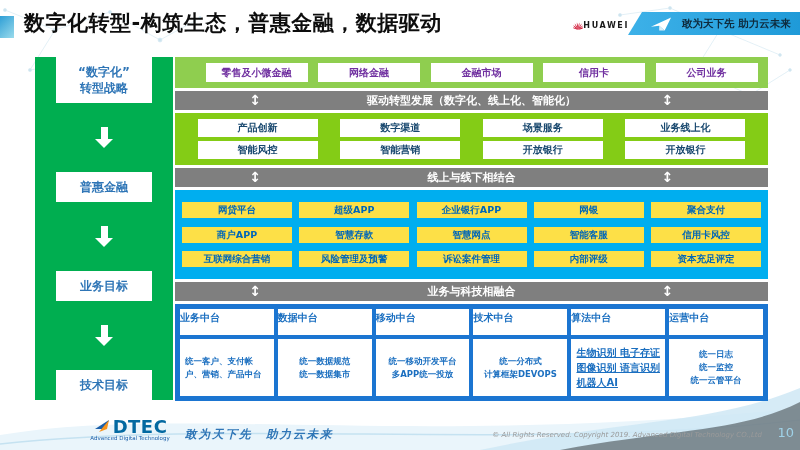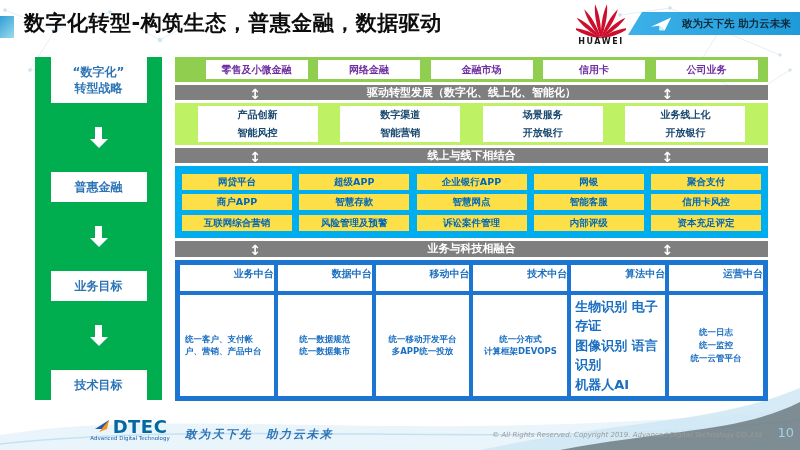--- a/index.html
+++ b/index.html
@@ -8,70 +8,70 @@
 
   
   .decor { position:absolute; pointer-events:none; }
 
   
   .title-accent { position:absolute; left:0; top:16px; width:14px; height:22px;
     background:linear-gradient(135deg,#2f9fd6,#9adbec); }
   .page-title { position:absolute; left:24px; top:9px; font-size:21px; font-weight:bold;
     color:#0d0d0d; letter-spacing:0.5px; }
   .huawei-logo { position:absolute; left:573px; top:3px; width:56px; height:46px;
-    display:flex; flex-direction:column; align-items:center; }
+    display:flex; flex-direction:row; align-items:center; }
   .huawei-logo .hw-text { font-size:8px; font-weight:bold; letter-spacing:1.6px; color:#1a1a1a; margin-top:-2px; }
   .top-banner { position:absolute; left:628px; top:12px; width:172px; height:23px;
     background:linear-gradient(90deg,#3db1e8,#1f9ad8);
     clip-path:polygon(14px 0, 100% 0, 100% 100%, 0 100%);
     display:flex; align-items:center; }
   .top-banner .plane { margin-left:22px; }
   .top-banner .banner-text { font-size:10.5px; font-weight:bold; color:#0e2a3c; margin-left:10px; white-space:nowrap; }
 
   
-  .sidebar { position:absolute; left:35px; top:57px; width:127px; height:343px; background:#00AE50;
+  .sidebar { position:absolute; left:35px; top:57px; width:138px; height:343px; background:#00AE50;
     display:flex; flex-direction:column; align-items:center; justify-content:space-between; padding:0 0; }
   .side-box { width:96px; background:#ffffff; color:#2E75B6; font-weight:bold; text-align:center;
     font-size:12px; padding:7px 2px; white-space:pre-line; line-height:1.35; }
   .block-arrow { display:flex; flex-direction:column; align-items:center; }
   .block-arrow .stem { width:7px; height:12px; background:#ffffff; }
   .block-arrow .head { width:0; height:0; border-left:9px solid transparent;
     border-right:9px solid transparent; border-top:9px solid #ffffff; }
 
   
   .main { position:absolute; left:175px; top:57px; width:593px; height:344px;
     display:flex; flex-direction:column; }
   .band-green { height:31px; background:#8FCE4F; display:flex; align-items:center;
     justify-content:space-evenly; margin-bottom:3px;padding-left:20px; }
   .band-green .cell { width:102px; height:19px; background:#fff; color:#7030A0;
     font-size:10px; font-weight:bold; line-height:19px; text-align:center; }
   .graybar { height:19px; background:#7F7F7F; color:#ffffff; font-size:11px; font-weight:bold;
     display:flex; align-items:center; justify-content:center; position:relative; margin-bottom:3px; }
   .graybar .updown { position:absolute; top:0; font-size:14px; font-weight:bold; color:#fff; line-height:19px; }
   .graybar .updown.left { left:12.5%; }
   .graybar .updown.right { right:16%; }
-  .band-yellow { height:52px; background:#bef264; display:flex; flex-direction:column;
+  .band-yellow { height:52px; background:#84cc16; display:flex; flex-direction:column;
     justify-content:space-evenly; margin-bottom:3px; padding:3px 0; }
   .yrow { display:flex; justify-content:space-evenly; }
   .yrow .cell { width:120px; height:18px; background:#fff; color:#17476E;
     font-size:10px; font-weight:bold; line-height:18px; text-align:center; }
   .band-cyan { height:89px; background:#00AEEF; display:flex; flex-direction:column;
     justify-content:space-evenly; margin-bottom:3px; padding:3px 7px; }
   .crow { display:flex; justify-content:space-between; }
   .crow .cell { width:110px; height:16px; background:#fde047; color:#0067B8;
     font-size:9.5px; font-weight:bold; line-height:16px; text-align:center; white-space:nowrap; overflow:hidden; }
   .band-blue { flex:1; background:#1B75D1; display:flex; gap:4px; padding:5px; margin-bottom:0; }
   .platform-col { flex:1; display:flex; flex-direction:column; gap:4px; min-width:0; }
   .platform-title { background:#fff; height:26px; color:#1B6FC0; font-size:10px; font-weight:bold;
-    line-height:17px; text-align:right; }
+    line-height:17px; text-align:left; }
   .platform-detail { flex:1; background:#fff; color:#1B6FC0; font-size:8.5px; font-weight:bold;
     display:flex; align-items:center; justify-content:center; text-align:center;
     white-space:pre-line; line-height:1.5; padding:2px; }
   .platform-col:nth-child(1) .platform-detail { text-align:left; white-space:normal; padding:2px 5px; }
-  .platform-col:nth-child(5) .platform-detail { font-size:13px; text-align:left; padding:2px 4px; }
+  .platform-col:nth-child(5) .platform-detail { font-size:10px; text-align:left; padding:2px 4px;text-decoration:underline; }
 
   
   .adtec-logo { position:absolute; left:84px; top:416px; width:92px; text-align:center; }
   .adtec-row { display:flex; align-items:center; justify-content:center; }
   .adtec-text { font-size:18px; font-weight:bold; color:#0369a1; letter-spacing:0.5px; }
   .adtec-sub { font-size:5.5px; color:#1B5FAA; margin-top:-2px; }
   .footer-slogan { position:absolute; left:185px; top:427px; font-size:11.5px; font-weight:bold;
     font-style:italic; color:#2E75B6; letter-spacing:2px; }
   .copyright { position:absolute; right:38px; top:431px; font-size:7px; color:#9a9a9a; font-style:italic; }
   .page-num { position:absolute; right:6px; top:425px; font-size:13px; color:#9fd2e8; }

